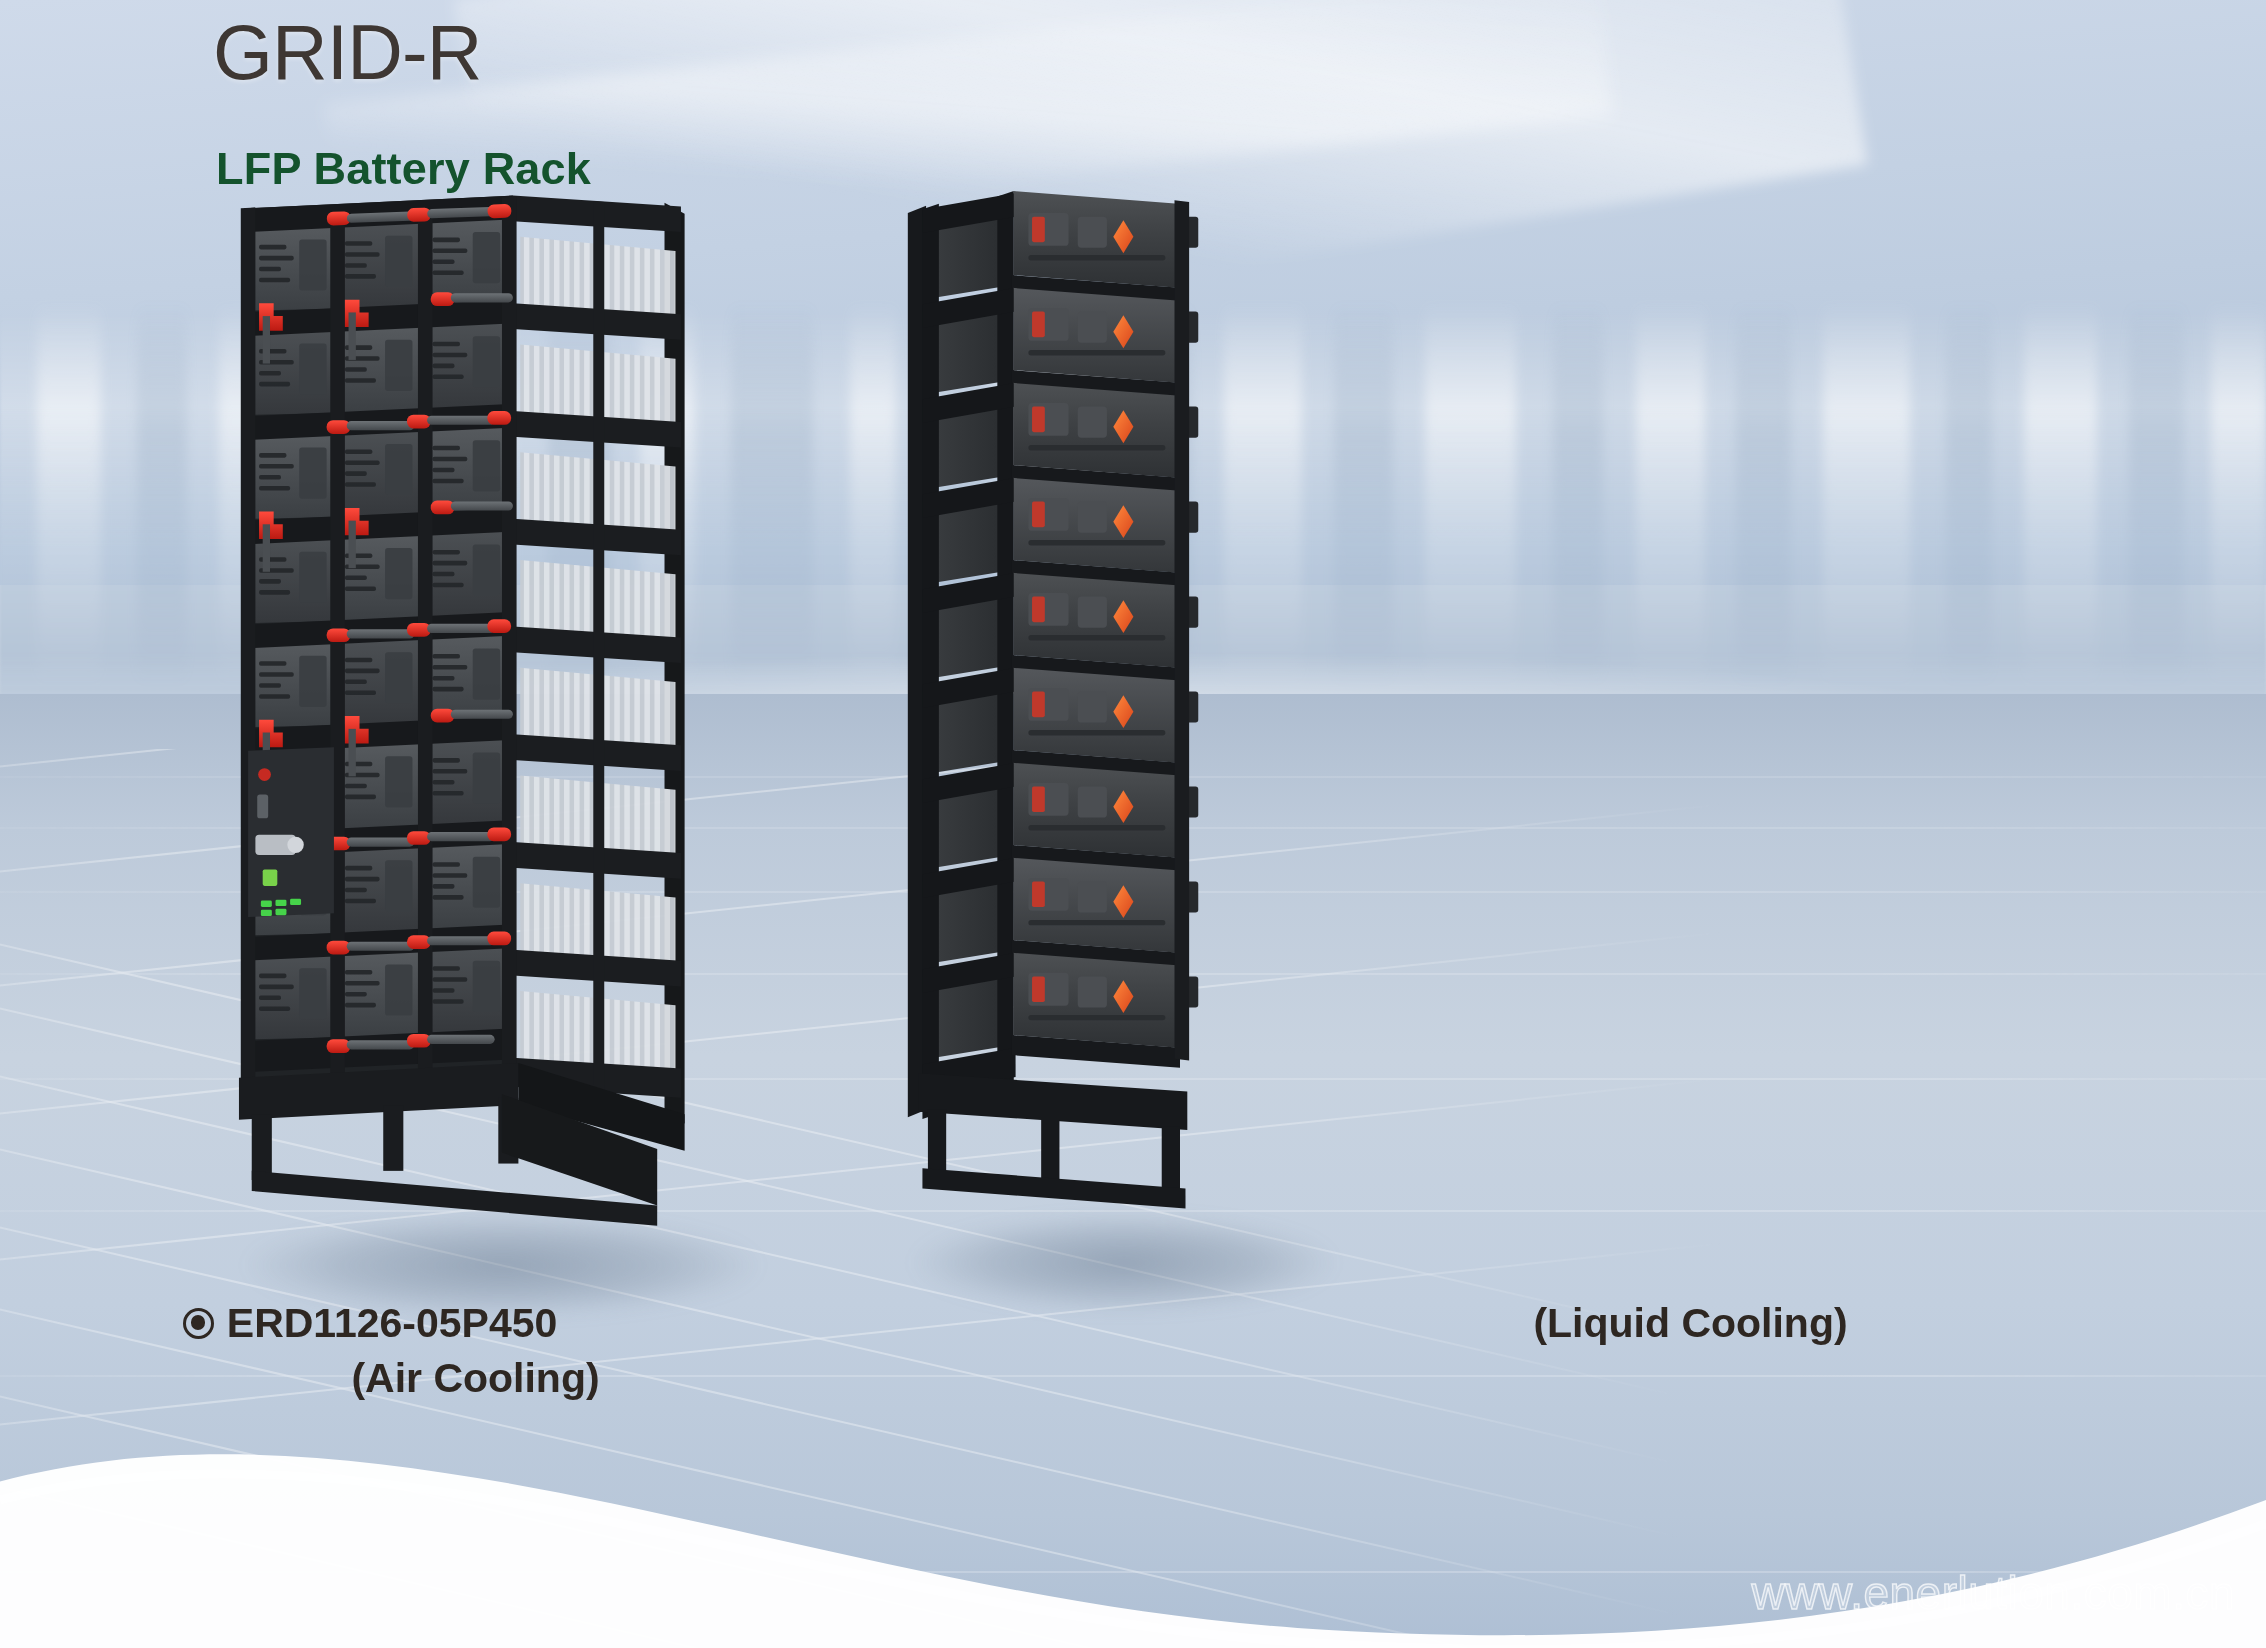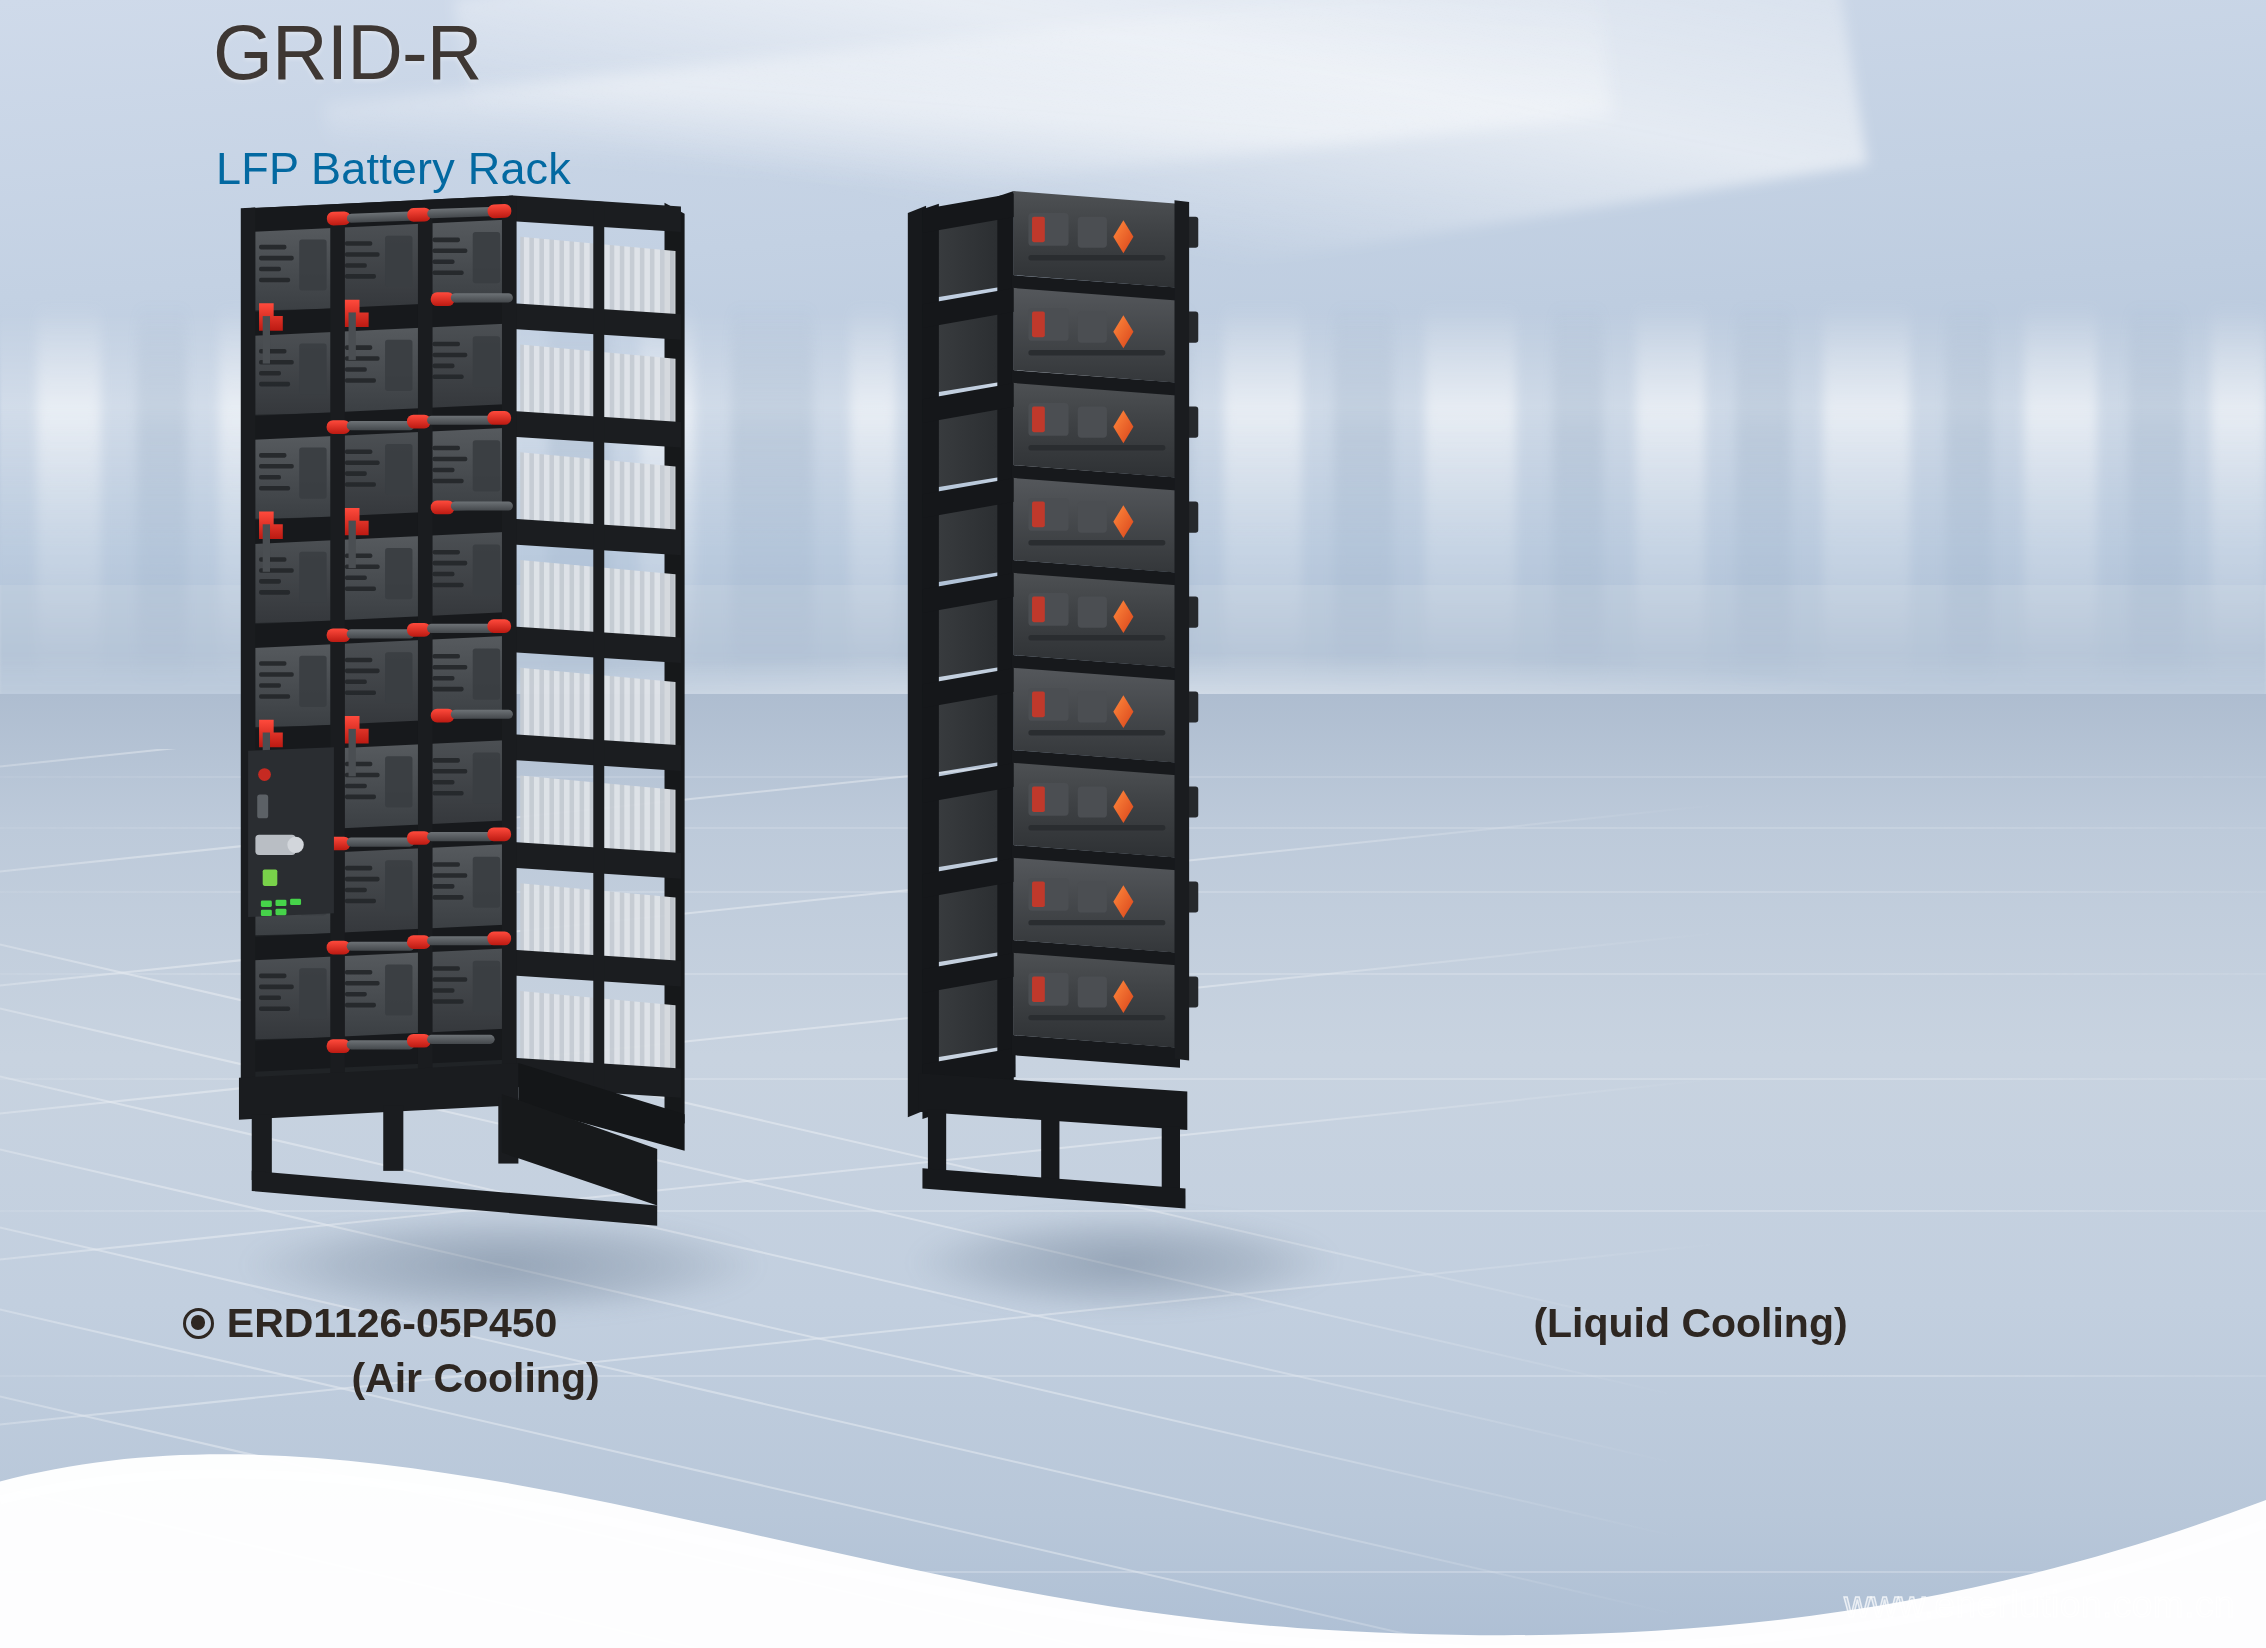--- a/index.html
+++ b/index.html
@@ -70,44 +70,44 @@
 
   
   .headline {
     position:absolute; left:213px; top:9.1px;
     font-size:77px; font-weight:normal; letter-spacing:-0.9px;
     color:#3e3733; line-height:1.12;
     text-shadow:0 1.8px 4.6px rgba(255,255,255,.35);
   }
   .subline {
     position:absolute; left:216px; top:144px;
-    font-size:45px; font-weight:normal; letter-spacing:0.2px;
-    color:#0369a1; line-height:1.1;
+    font-size:45px; font-weight:bold; letter-spacing:0.2px;
+    color:#14532d; line-height:1.1;
   }
 
   
   .caption { position:absolute; text-align:center; color:#2e2722; font-size:41px; line-height:1.33; font-weight:600; }
   .caption .line1 { white-space:nowrap; display:flex; align-items:center; gap:12.8px; }
   .caption .line2 { white-space:nowrap; }
   .bullet {
     width:31px; height:31px; border-radius:50%;
     border:3.7px solid #2e2722; position:relative; flex:0 0 auto;
     display:inline-block;
   }
   .bullet::after {
     content:""; position:absolute; left:4.6px; top:4.6px; width:14.6px; height:14.6px;
     border-radius:50%; background:#2e2722;
   }
   .cap-left  { left:183px; top:1296px; width:585px; }
   .cap-right { left:1398px; top:1296px; width:585px; }
 
   
   .watermark {
-    position:absolute; right:31px; bottom:22px;
-    font-size:37px; letter-spacing:0.5px; font-weight:400;
+    position:absolute; right:31px; bottom:28px;
+    font-size:46px; letter-spacing:0.5px; font-weight:400;
     color:rgba(255,255,255,.20);
     -webkit-text-stroke:1.4px rgba(255,255,255,.72);
     text-stroke:1.4px rgba(255,255,255,.72);
     white-space:nowrap;
   }
 
   
   .rack { position:absolute; }
   .rack svg { display:block; }
 

